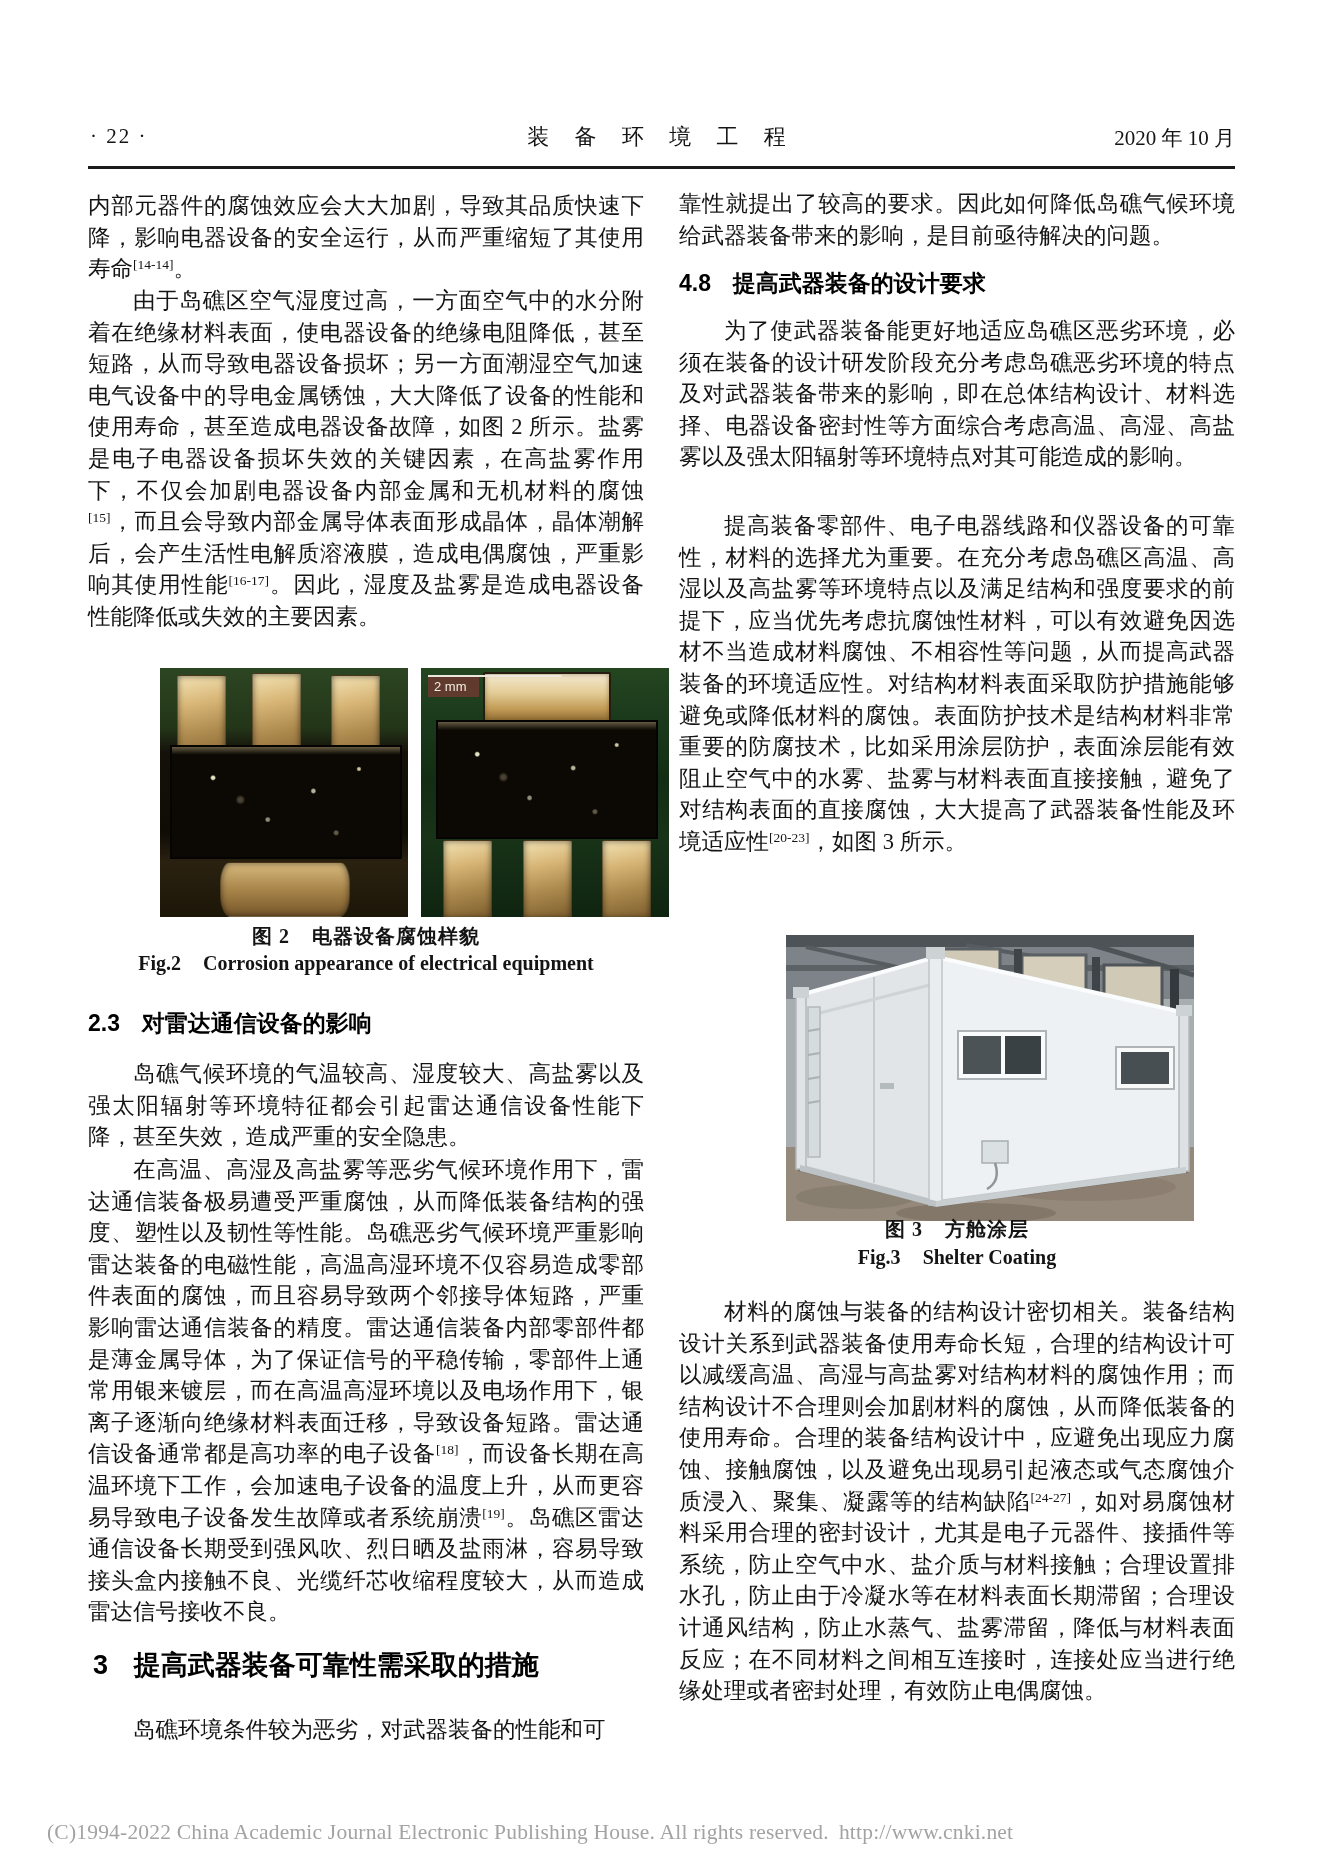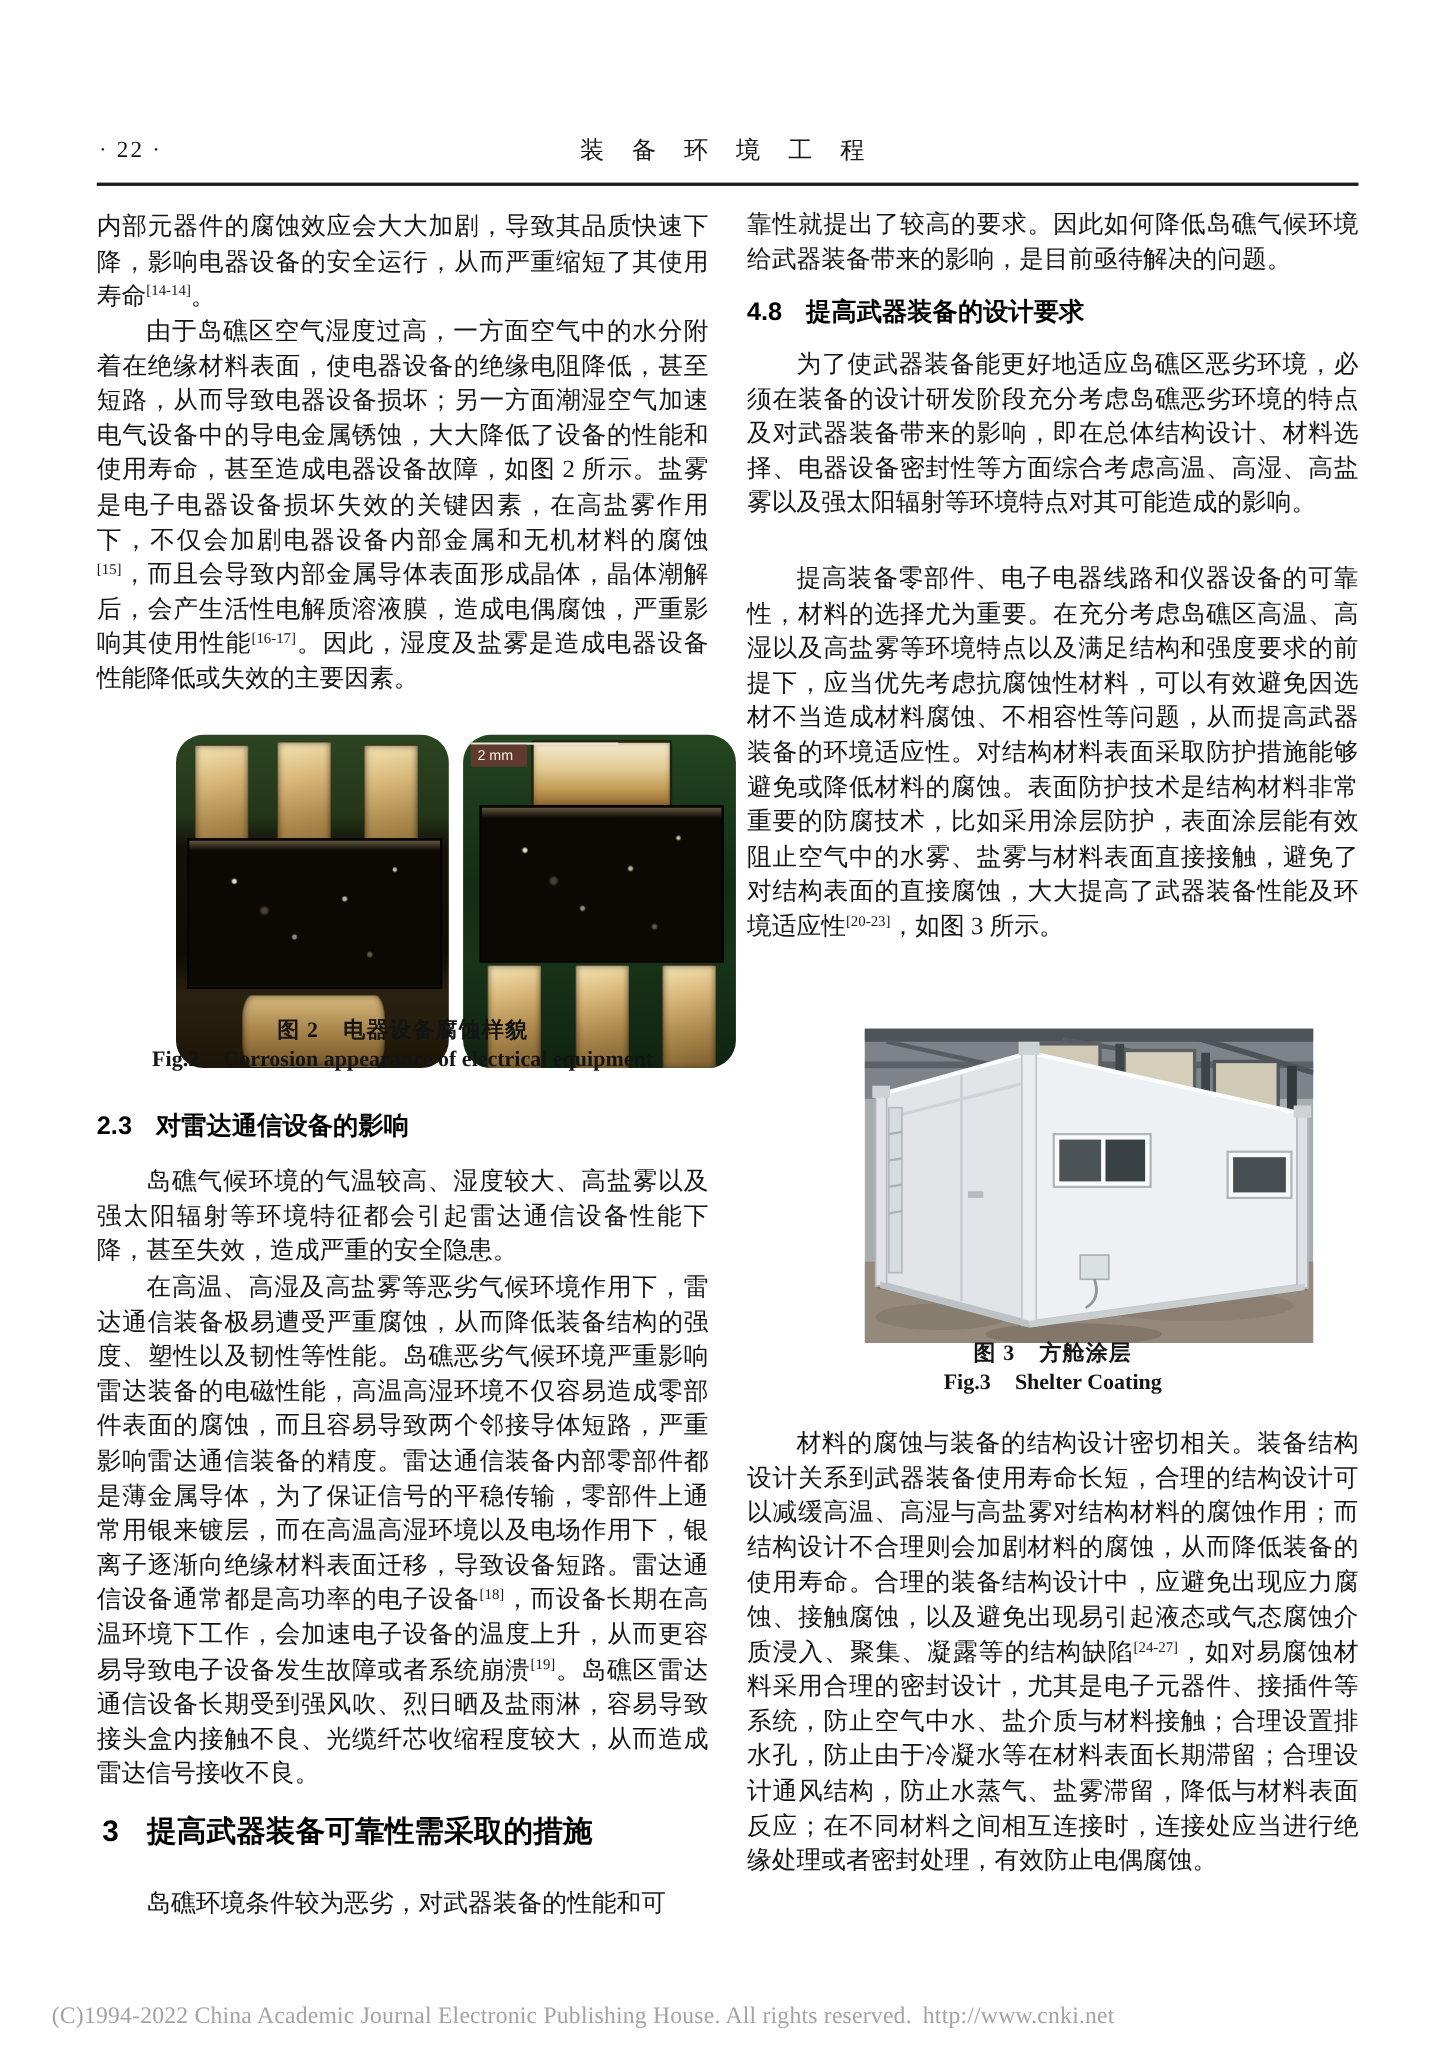--- a/index.html
+++ b/index.html
@@ -23,21 +23,21 @@
          font-weight:bold;font-size:23px;color:#000;}
   .h-main{position:absolute;left:0;width:556px;margin:5px;font-family:"Liberation Sans","DejaVu Sans",sans-serif;
           font-weight:bold;font-size:27px;color:#000;}
   .h-sub .hnum,.h-main .hnum{margin-right:.95em;}
   .cap{position:absolute;left:0;width:556px;text-align:center;font-weight:bold;margin:0;}
   .cap-zh{font-size:20px;letter-spacing:1px;}
   .cap-en{font-size:20px;}
   .cap .gap{display:inline-block;width:1.1em;}
   
   .fig2{position:absolute;left:32px;top:652px;width:509px;height:265px;}
-  .photo{position:absolute;top:0;height:303px;overflow:hidden;border-radius:25px;}
+  .photo{position:absolute;top:0;height:249px;overflow:hidden;}
   .photo-a{left:0;width:248px;
     background:linear-gradient(180deg,#2c4522 0%,#233618 24%,#15100a 34%,#0f0c06 66%,#2a2110 78%,#1c1608 100%);}
   .photo-b{left:261px;width:248px;
     background:linear-gradient(180deg,#24461f 0%,#1b3a1c 20%,#122d13 45%,#183318 68%,#0f2410 100%);}
   .pad{position:absolute;background:linear-gradient(168deg,#f3e3b4 0%,#d9b87a 30%,#ad8a4e 62%,#7c5e2e 100%);
        box-shadow:inset 0 0 6px rgba(0,0,0,.55);border:1px solid rgba(10,8,2,.5);border-radius:3px;}
   .pa-1{left:7%;top:3%;width:19%;height:36%;}
   .pa-2{left:37%;top:2%;width:19%;height:37%;}
   .pa-3{left:69%;top:3%;width:19%;height:36%;}
   .pa-bottom{left:24%;top:78%;width:52%;height:21%;border-radius:10px/22px;
@@ -71,20 +71,21 @@
           letter-spacing:.2px;white-space:nowrap;}
   .footer .url{margin-left:10px;}
 </style>
 </head>
 <body>
 
 <div class="page">
 
   <div class="hdr-pagenum">· 22 ·</div>
   <div class="hdr-title">装 备 环 境 工 程</div>
+  <div class="hdr-issue">2020 年 10 月</div>
   <div class="hdr-rule"></div>
 
   <section class="col col-left">
     <p class="body" style="top:190px">内部元器件的腐蚀效应会大大加剧，导致其品质快速下降，影响电器设备的安全运行，从而严重缩短了其使用寿命<sup class="ref">[14-14]</sup>。</p>
     <p class="body ind" style="top:285px">由于岛礁区空气湿度过高，一方面空气中的水分附着在绝缘材料表面，使电器设备的绝缘电阻降低，甚至短路，从而导致电器设备损坏；另一方面潮湿空气加速电气设备中的导电金属锈蚀，大大降低了设备的性能和使用寿命，甚至造成电器设备故障，如图 2 所示。盐雾是电子电器设备损坏失效的关键因素，在高盐雾作用下，不仅会加剧电器设备内部金属和无机材料的腐蚀<sup class="ref">[15]</sup>，而且会导致内部金属导体表面形成晶体，晶体潮解后，会产生活性电解质溶液膜，造成电偶腐蚀，严重影响其使用性能<sup class="ref">[16-17]</sup>。因此，湿度及盐雾是造成电器设备性能降低或失效的主要因素。</p>
 
     <figure class="fig2">
       <div class="photo photo-a">
         <div class="pad pa-1"></div>
         <div class="pad pa-2"></div>

